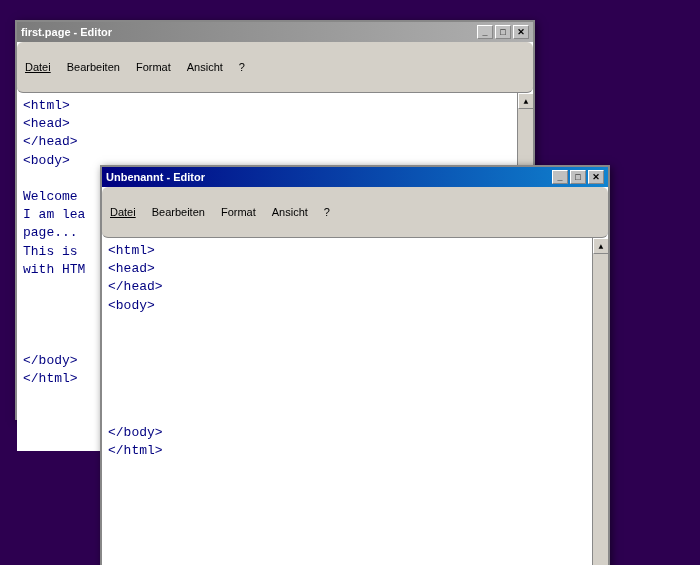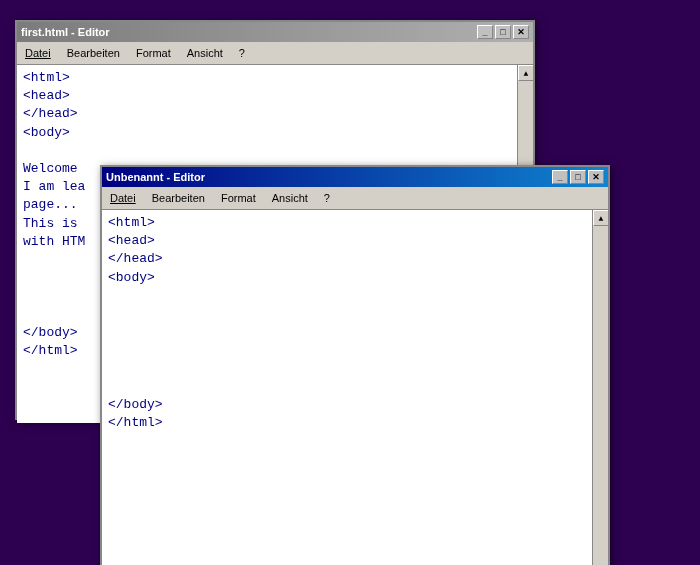--- a/index.html
+++ b/index.html
@@ -66,26 +66,27 @@
       display: flex;
       align-items: center;
       justify-content: center;
       color: #000;
     }
 
     
     .menu-bar {
       display: flex;
       gap: 8px;
-      padding: 4px 4px;
+      padding: 18px 4px;
       background: #d4d0c8;
       border-bottom: 1px solid #888;
       font-size: 11px;
       font-family: Arial, sans-serif;
       color: #000;
+      border-radius: 6px;
     }
 
     .menu-item {
       padding: 1px 4px;
       cursor: pointer;
       text-decoration: underline;
       text-decoration-color: transparent;
     }
 
     .menu-item:first-child {
@@ -177,21 +178,21 @@
     .code-line.empty {
       min-height: 1.4em;
     }
   </style>
 </head>
 <body>
 
 <div class="window" id="window1">
   <div class="title-bar title-bar-inactive">
     <div class="title-bar-title">
-      <span>first.html - Editor</span>
+      <span>first.page - Editor</span>
     </div>
     <div class="title-bar-buttons">
       <div class="title-btn">_</div>
       <div class="title-btn">□</div>
       <div class="title-btn">✕</div>
     </div>
   </div>
   <div class="menu-bar">
     <span class="menu-item">Datei</span>
     <span class="menu-item">Bearbeiten</span>

